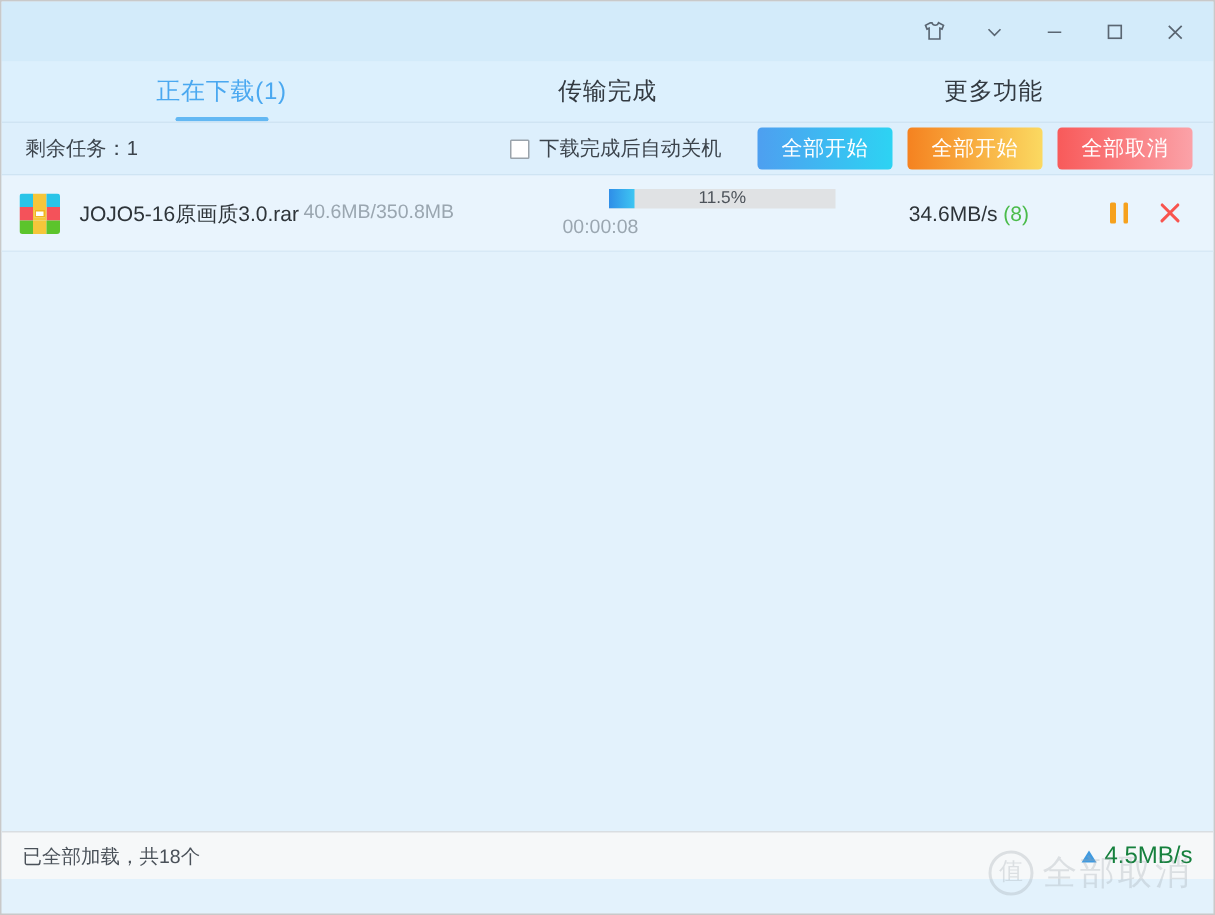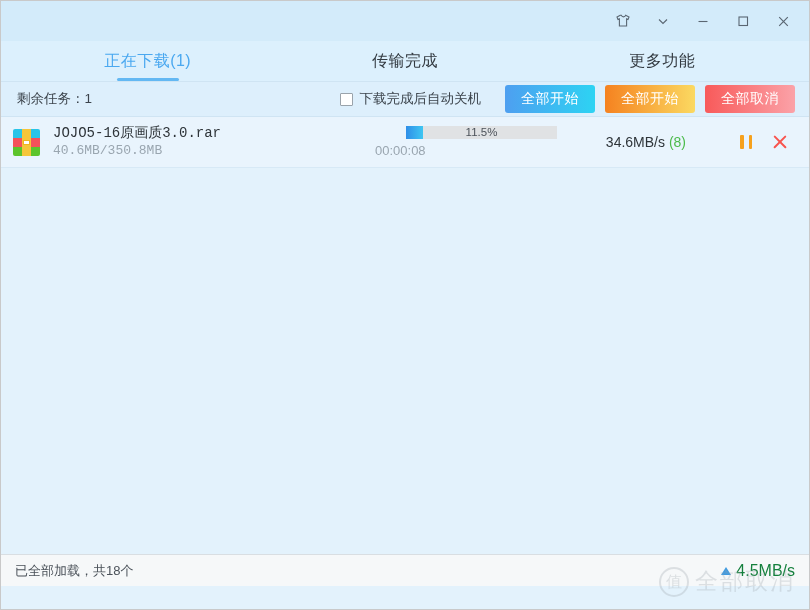--- a/index.html
+++ b/index.html
@@ -175,25 +175,24 @@
     position: absolute;
     left: 1px; right: 1px; top: 2px; bottom: 2px;
     background: #ffffff;
     border: 1px solid #f0b41f;
     box-sizing: border-box;
   }
 
   .file-meta {
     margin-left: 13px;
     display: flex;
-    flex-direction: column;
+    flex-direction: row;
     justify-content: flex-start;
     gap: 3px;
     width: 300px;
-    font-family: Liberation Mono, monospace;
   }
   .file-name {
     font-size: 14px;
     color: #2e3439;
     line-height: 1.15;
     white-space: nowrap;
   }
   .file-size {
     font-size: 13px;
     color: #9aa6b0;

